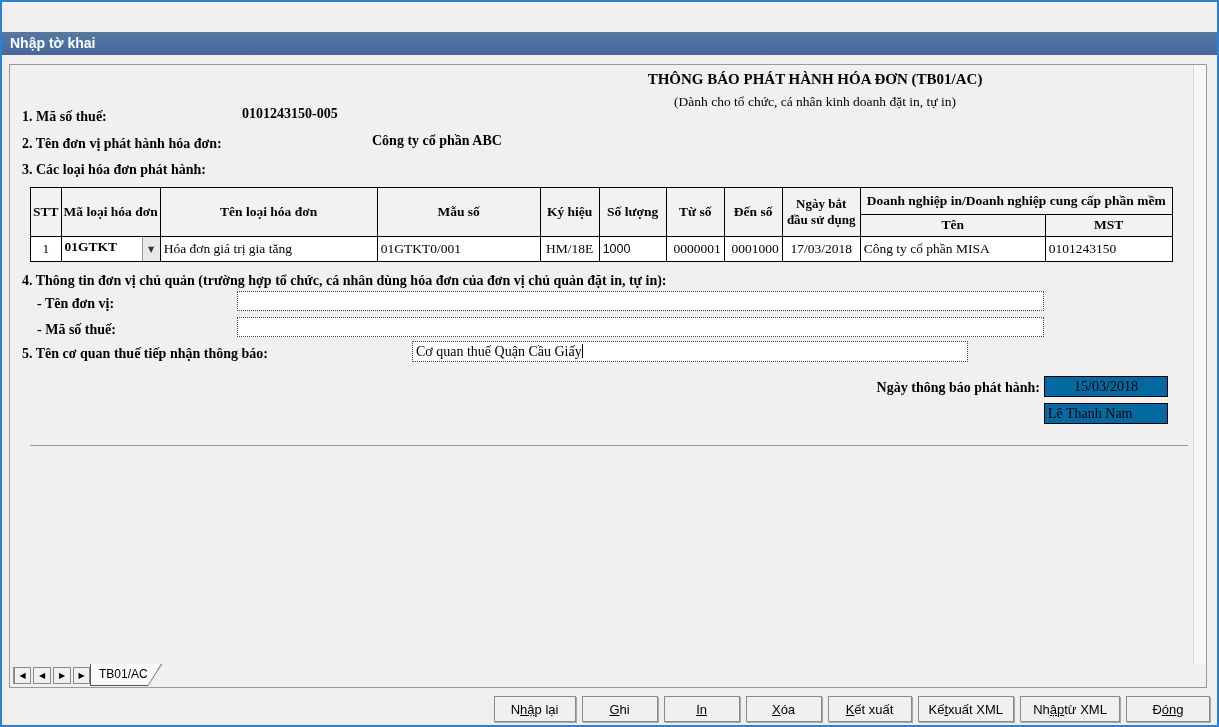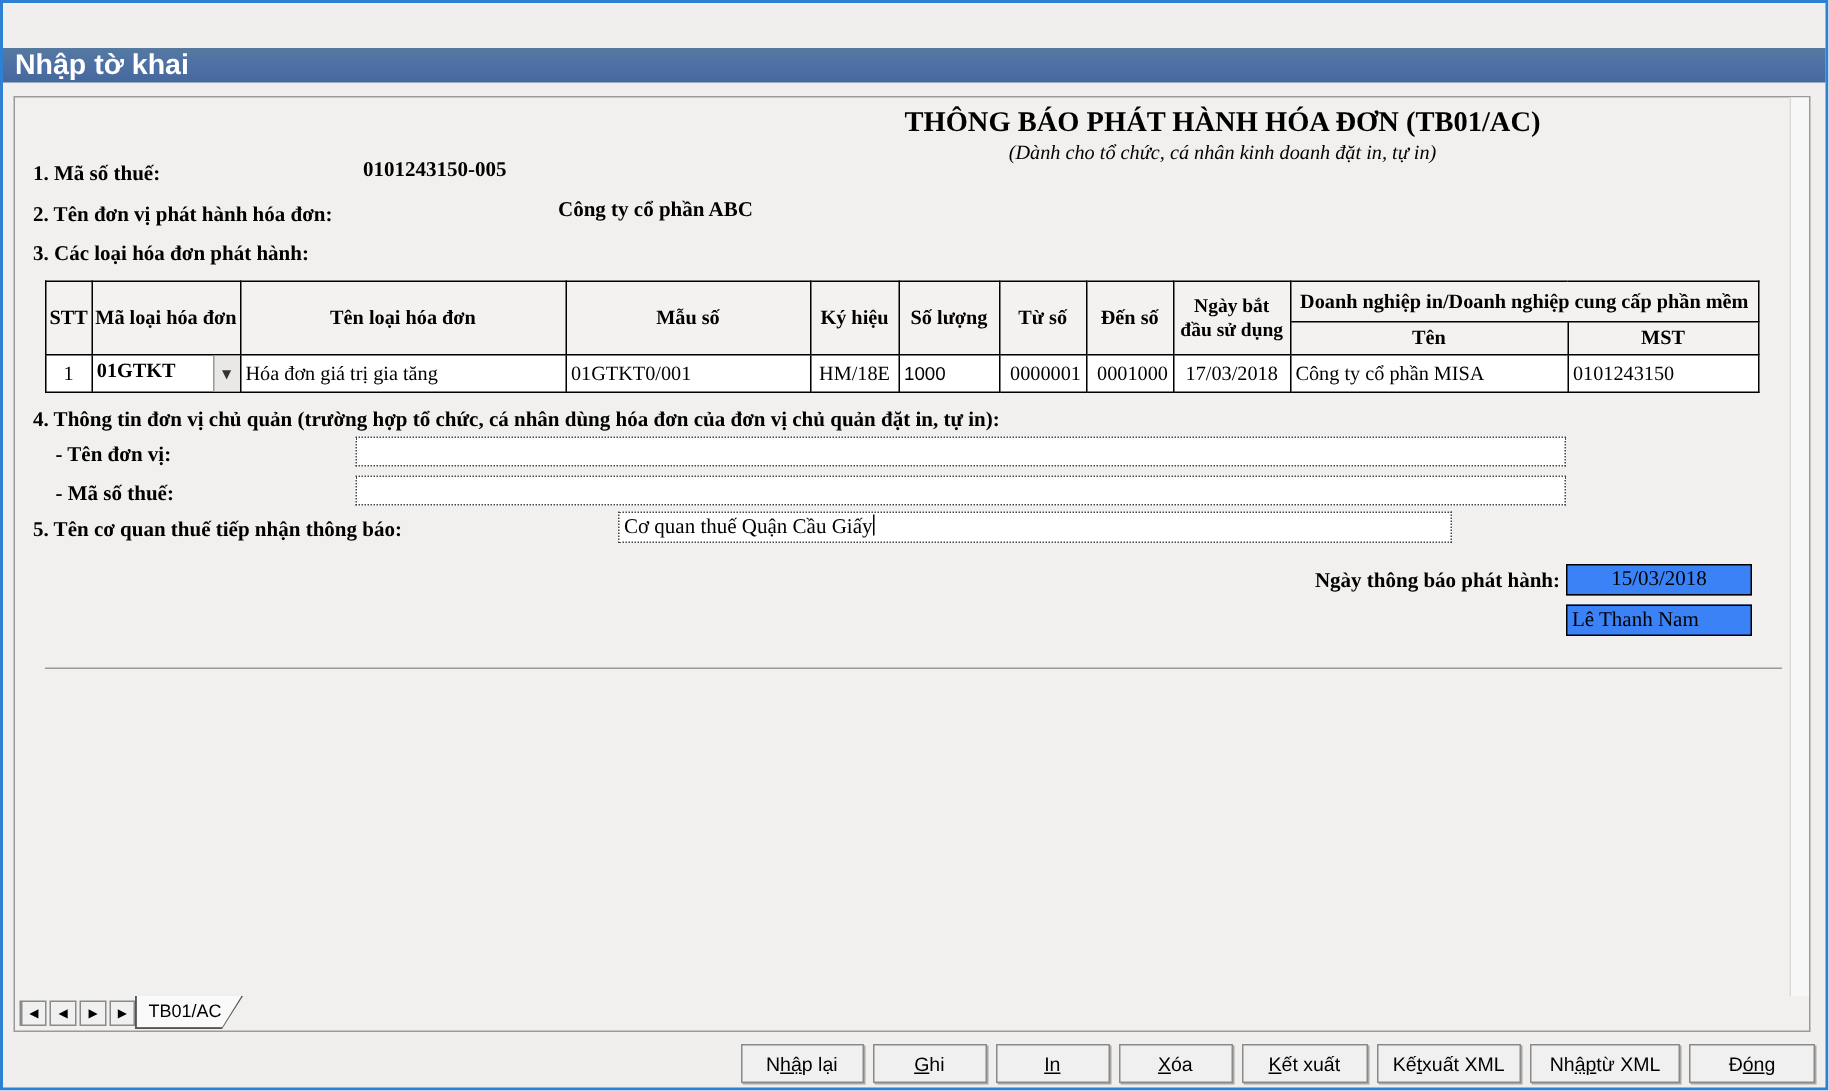--- a/index.html
+++ b/index.html
@@ -16,35 +16,35 @@
   }
   .app-icon { width:17px; height:17px; margin-right:6px; flex:0 0 auto; }
   .title-text { font-size:13px; color:#111; }
   .win-controls { position:absolute; right:0; top:0; height:30px; display:flex; }
   .win-btn { width:46px; height:30px; display:flex; align-items:center; justify-content:center;
              font-size:14px; color:#222; cursor:default; }
   
   .menubar {
     position:absolute; left:0; top:30px; right:0; height:23px;
     background:linear-gradient(180deg,#56799f 0%,#4d71a6 45%,#46689c 100%);
-    color:#fff; font-weight:bold; font-size:19px; line-height:23px; padding-left:8px;
+    color:#fff; font-weight:bold; font-size:14px; line-height:23px; padding-left:8px;
   }
   
   .panel {
     position:absolute; left:7px; top:62px; width:1198px; height:624px;
     background:#f1f0ee; border:1px solid #9a9a9a;
   }
   .vscroll {
     position:absolute; right:0; top:0; bottom:23px; width:13px;
     background:#f7f7f7; border-left:1px solid #d9d9d9;
   }
   .form-title { position:absolute; left:420px; top:6px; width:770px; text-align:center;
-    font-family:"Liberation Serif", serif; font-weight:bold; font-size:19px; color:#000; }
+    font-family:"Liberation Serif", serif; font-weight:bold; font-size:15px; color:#000; }
   .form-subtitle { position:absolute; left:420px; top:29px; width:770px; text-align:center;
-    font-family:"Liberation Serif", serif; font-style:italic; font-size:13.5px; color:#000; }
+    font-family:"Liberation Serif", serif; font-size:13.5px; color:#000; }
   .lbl { position:absolute; font-family:"Liberation Serif", serif; font-weight:bold; font-size:14px; color:#000; }
   .val-bold { position:absolute; font-family:"Liberation Serif", serif; font-weight:bold; font-size:14px; color:#000; }
   
   table.inv { position:absolute; left:20px; top:122px; border-collapse:collapse;
     font-family:"Liberation Serif", serif; font-size:13.5px; color:#000; table-layout:fixed; }
   table.inv th, table.inv td { border:1px solid #000; overflow:hidden; white-space:nowrap; }
   table.inv th { font-weight:bold; background:#f3f2f0; padding:1px 2px; }
   table.inv td { background:#fff; height:24px; padding:1px 3px; }
   .c-stt{width:30px}.c-maloai{width:97px}.c-tenloai{width:217px}.c-mauso{width:163px}
   .c-kyhieu{width:59px}.c-soluong{width:67px}.c-tuso{width:58px}.c-denso{width:58px}
@@ -58,21 +58,21 @@
   .dd-cell { padding:0 !important; }
   .dd-wrap { display:flex; height:24px; align-items:stretch; }
   .dd-text { flex:1; font-weight:bold; padding:2px 3px; }
   .dd-btn { width:18px; background:#e9e8e6; border-left:1px solid #999;
      display:flex; align-items:center; justify-content:center; font-size:8px; color:#333;
      font-family:"DejaVu Sans", sans-serif; }
   
   .dotted-input { position:absolute; height:20px; background:#fff; border:1px dotted #444; }
   .input-text { font-family:"Liberation Serif", serif; font-size:14px; padding:1px 3px; line-height:17px; }
   .caret { display:inline-block; width:1px; height:14px; background:#000; vertical-align:-2px; }
-  .solid-box { position:absolute; width:124px; height:21px; background:#3b82f6; border:1px solid #000;
+  .solid-box { position:absolute; width:124px; height:21px; background:#0369a1; border:1px solid #000;
      font-family:"Liberation Serif", serif; font-size:14px; line-height:19px; }
   .lbl-right { text-align:right; }
   .sep { position:absolute; left:20px; top:380px; width:1158px; height:1px; background:#9a9a9a; }
   
   .tabstrip { position:absolute; left:0; right:14px; bottom:0; height:23px; }
   .navbtns { position:absolute; left:3px; top:3px; display:flex; gap:2px; }
   .navbtn { width:18px; height:17px; background:#f0f0f0; border:1px solid #8a8a8a;
      font-size:8px; display:flex; align-items:center; justify-content:center; color:#000;
      font-family:"DejaVu Sans", sans-serif; }
   .sheet-tab { position:absolute; left:80px; top:0; width:72px; height:22px;

